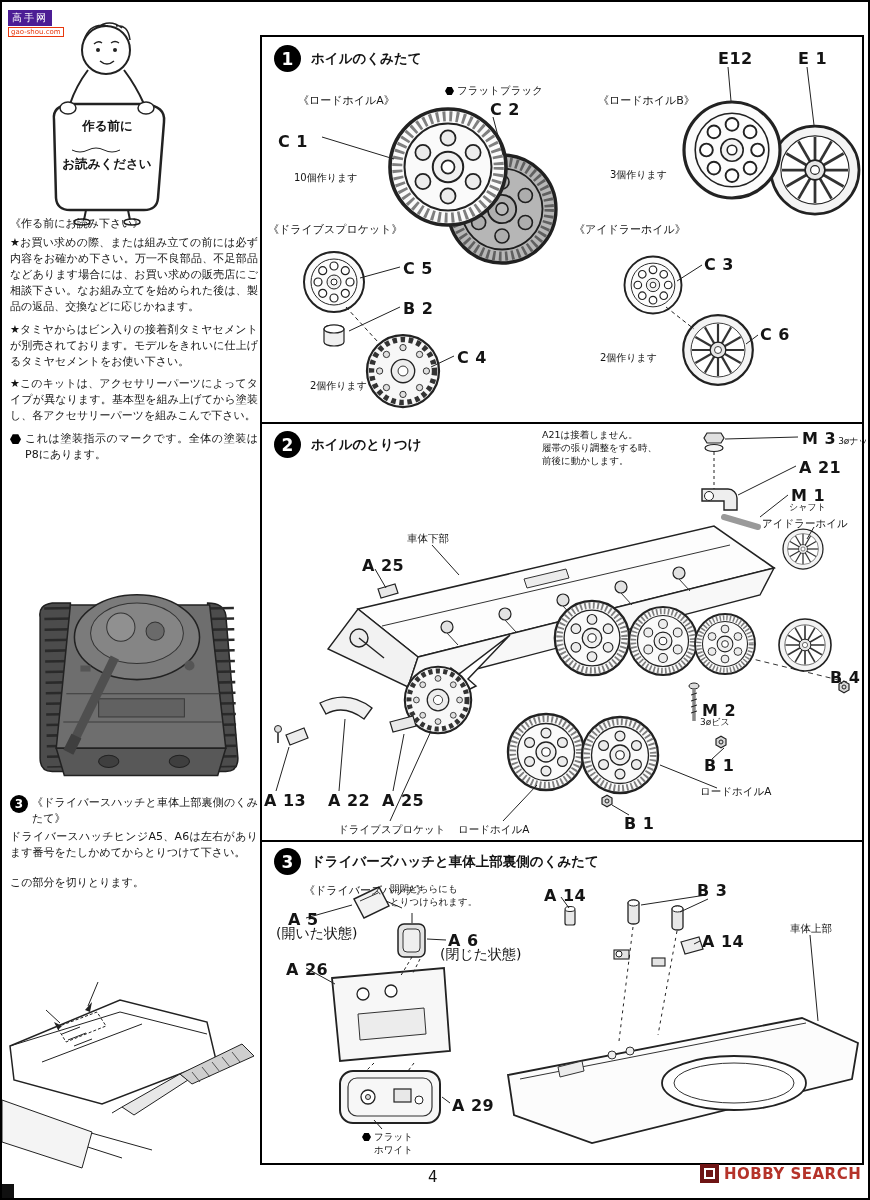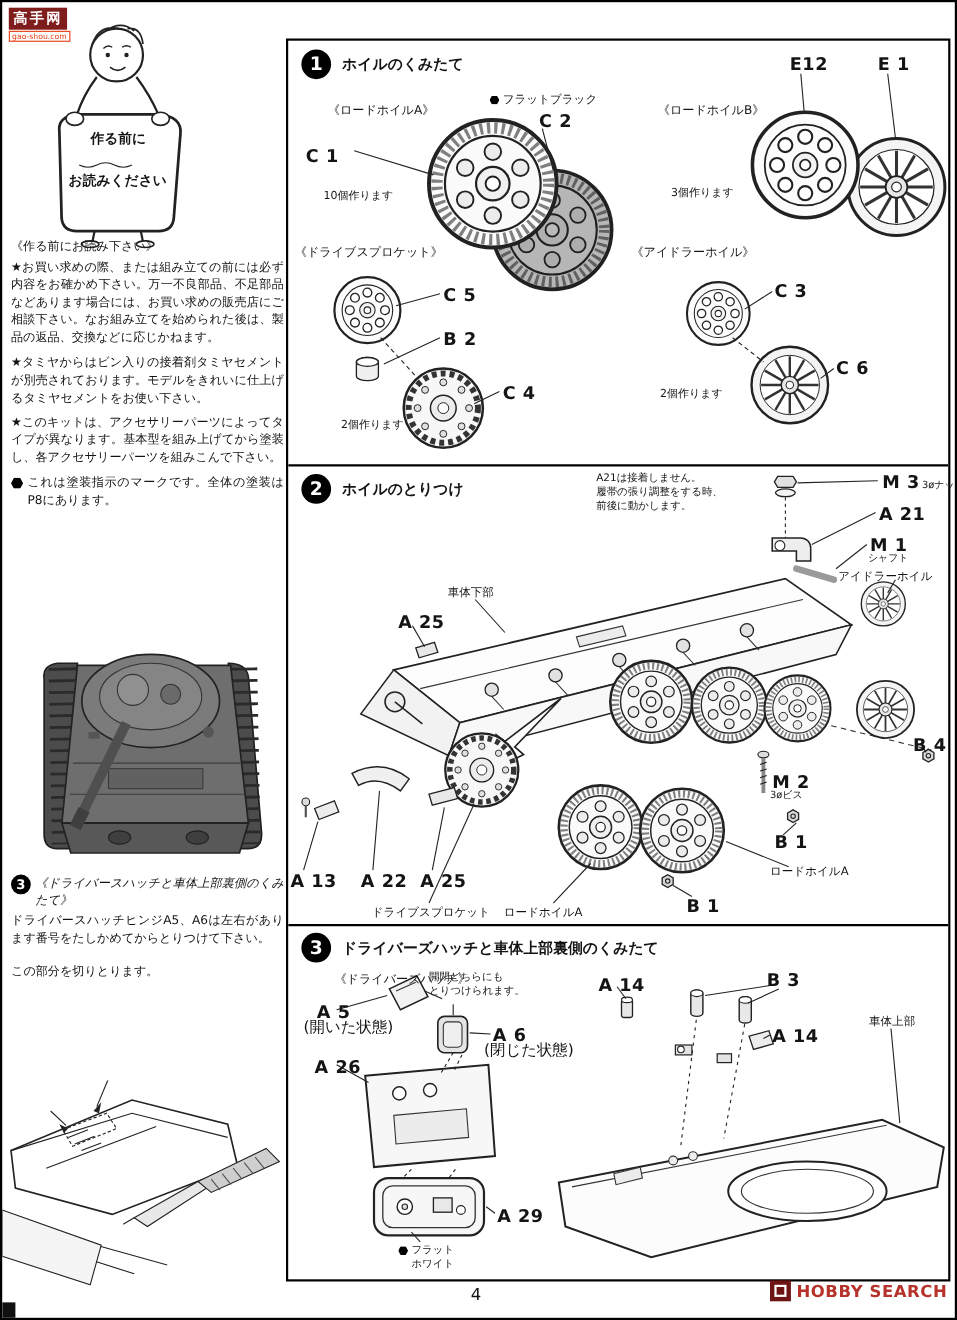--- a/index.html
+++ b/index.html
@@ -27,21 +27,21 @@
   .step-title { font-size:13.5px; font-weight:bold; white-space:nowrap; }
   .mainbox { border:2px solid #000; }
   .hex {
     display:inline-block; width:11px; height:10px; background:#000;
     clip-path:polygon(25% 0,75% 0,100% 50%,75% 100%,25% 100%,0 50%);
     vertical-align:-1px; flex:0 0 auto;
   }
   .hex.tiny { width:9px; height:8px; }
   .flexrow { display:flex; gap:4px; align-items:flex-start; }
   svg { display:block; }
-  .wm-name { background:#7f1d1d; color:#fff; font-weight:bold; font-size:13px; padding:1px 4px; display:inline-block; letter-spacing:2px; }
+  .wm-name { background:#4c1d95; color:#fff; font-weight:normal; font-size:10px; padding:1px 4px; display:inline-block; letter-spacing:2px; }
   .wm-url { color:#e8380d; font-size:7px; border:1px solid #e8380d; padding:0 2px; margin-top:1px; text-align:center; }
   .brand-txt { color:#b5332a; font-weight:bold; font-size:15px; letter-spacing:.5px; white-space:nowrap; }
   .brand-icon { width:19px; height:19px; background:#6e1414; display:inline-block; position:relative; flex:0 0 auto; }
   .brand-icon span { position:absolute; inset:4px; border:2px solid #fff; }
 </style>
 </head>
 <body>
 
 <div id="page">
 
@@ -104,21 +104,21 @@
       <circle cx="160" cy="122" r="5" fill="#555"></circle>
       <rect x="52" y="122" width="10" height="6" fill="#555"></rect>
       <ellipse cx="80" cy="217" rx="10" ry="6" fill="#3f3f3f" stroke="#222"></ellipse>
       <ellipse cx="150" cy="217" rx="10" ry="6" fill="#3f3f3f" stroke="#222"></ellipse>
     </svg>
   </div>
 
   <div class="abs" style="left:8px;top:793px;width:248px;">
     <div class="flexrow" style="margin-bottom:2px;">
       <div class="badge sm">3</div>
-      <div class="txt" style="flex:1;font-style:italic;">《ドライバースハッチと車体上部裏側のくみたて》</div>
+      <div class="txt" style="flex:1;">《ドライバースハッチと車体上部裏側のくみたて》</div>
     </div>
     <div class="txt">ドライバースハッチヒンジA5、A6は左右があります番号をたしかめてからとりつけて下さい。</div>
     <div class="txt" style="margin-top:14px;">この部分を切りとります。</div>
   </div>
 
   <div class="abs" style="left:0px;top:980px;width:258px;height:188px;">
     <svg width="258" height="188" viewBox="0 0 258 188">
       <path d="M96,0 L86,24" stroke="#222" fill="none"></path>
       <polygon points="83,28 90,20 88,30" fill="#222"></polygon>
       <polygon points="8,64 118,18 205,40 214,78 100,122 12,98" fill="#fff" stroke="#222" stroke-width="1.5"></polygon>

